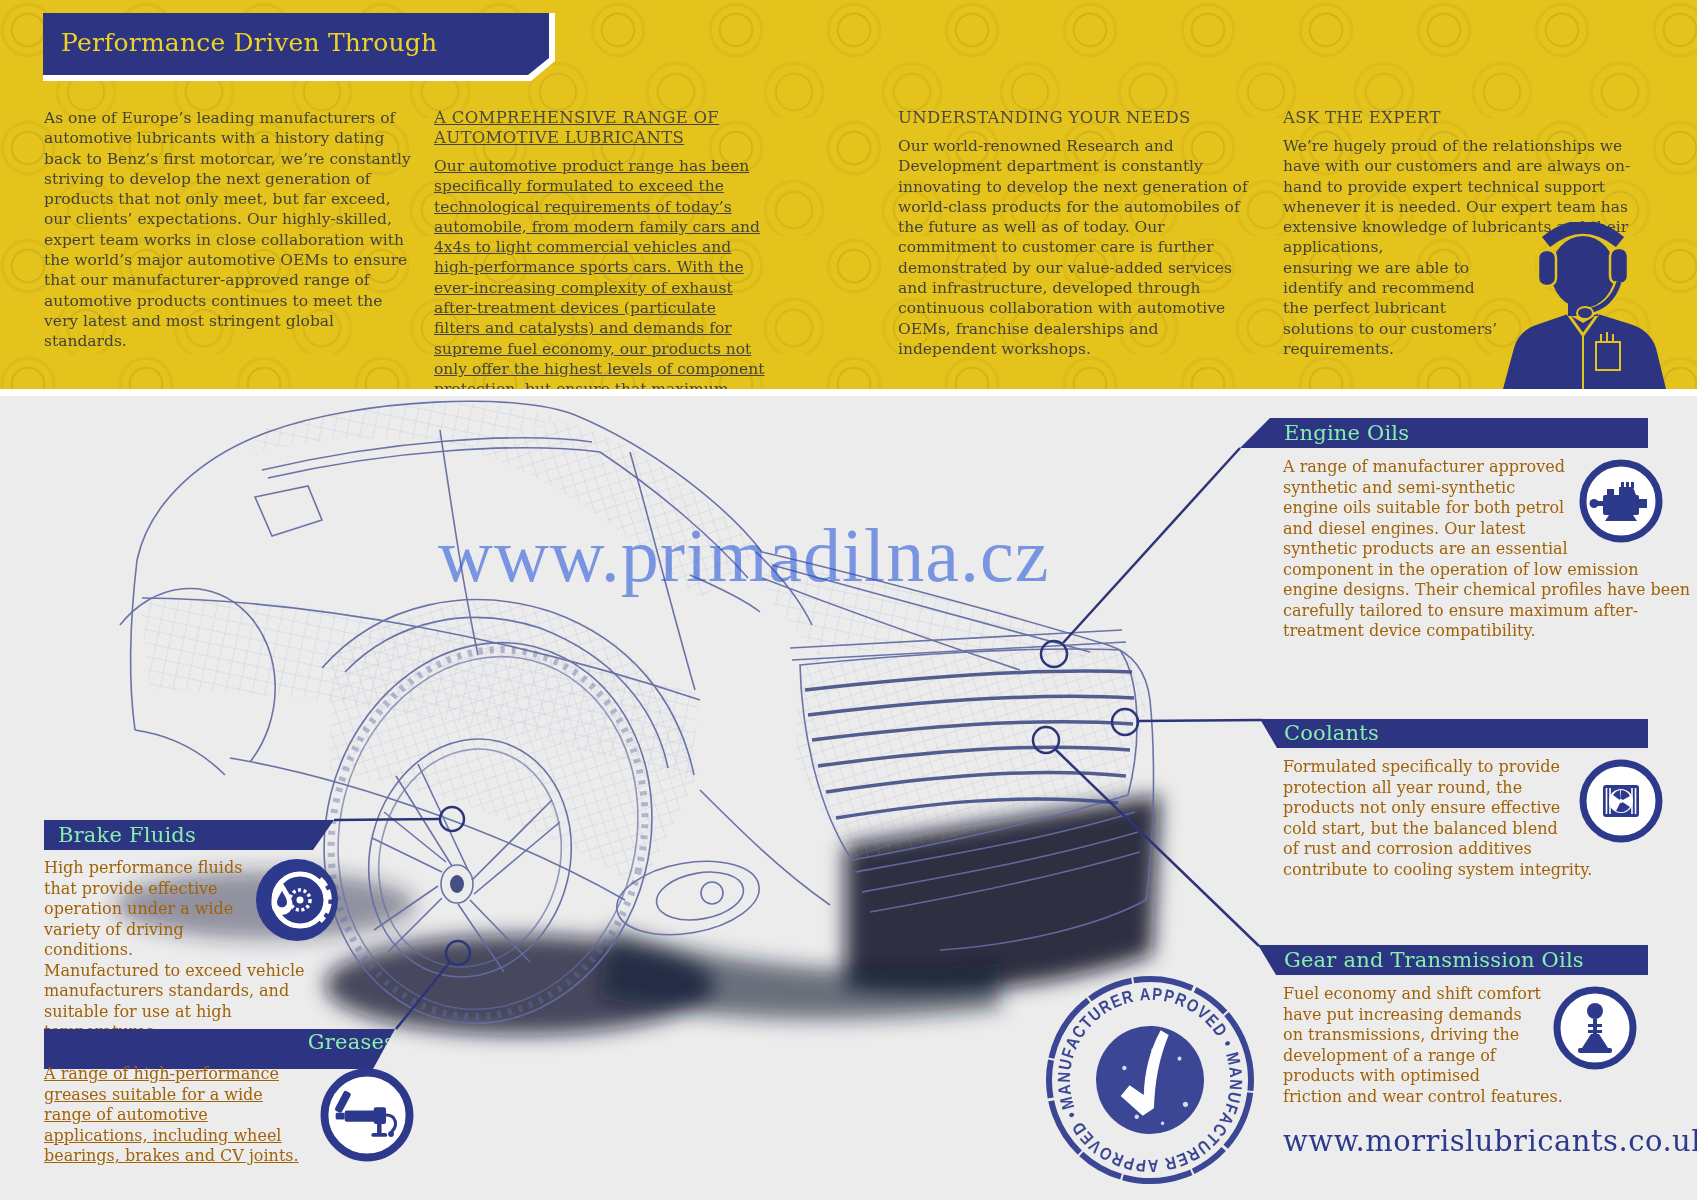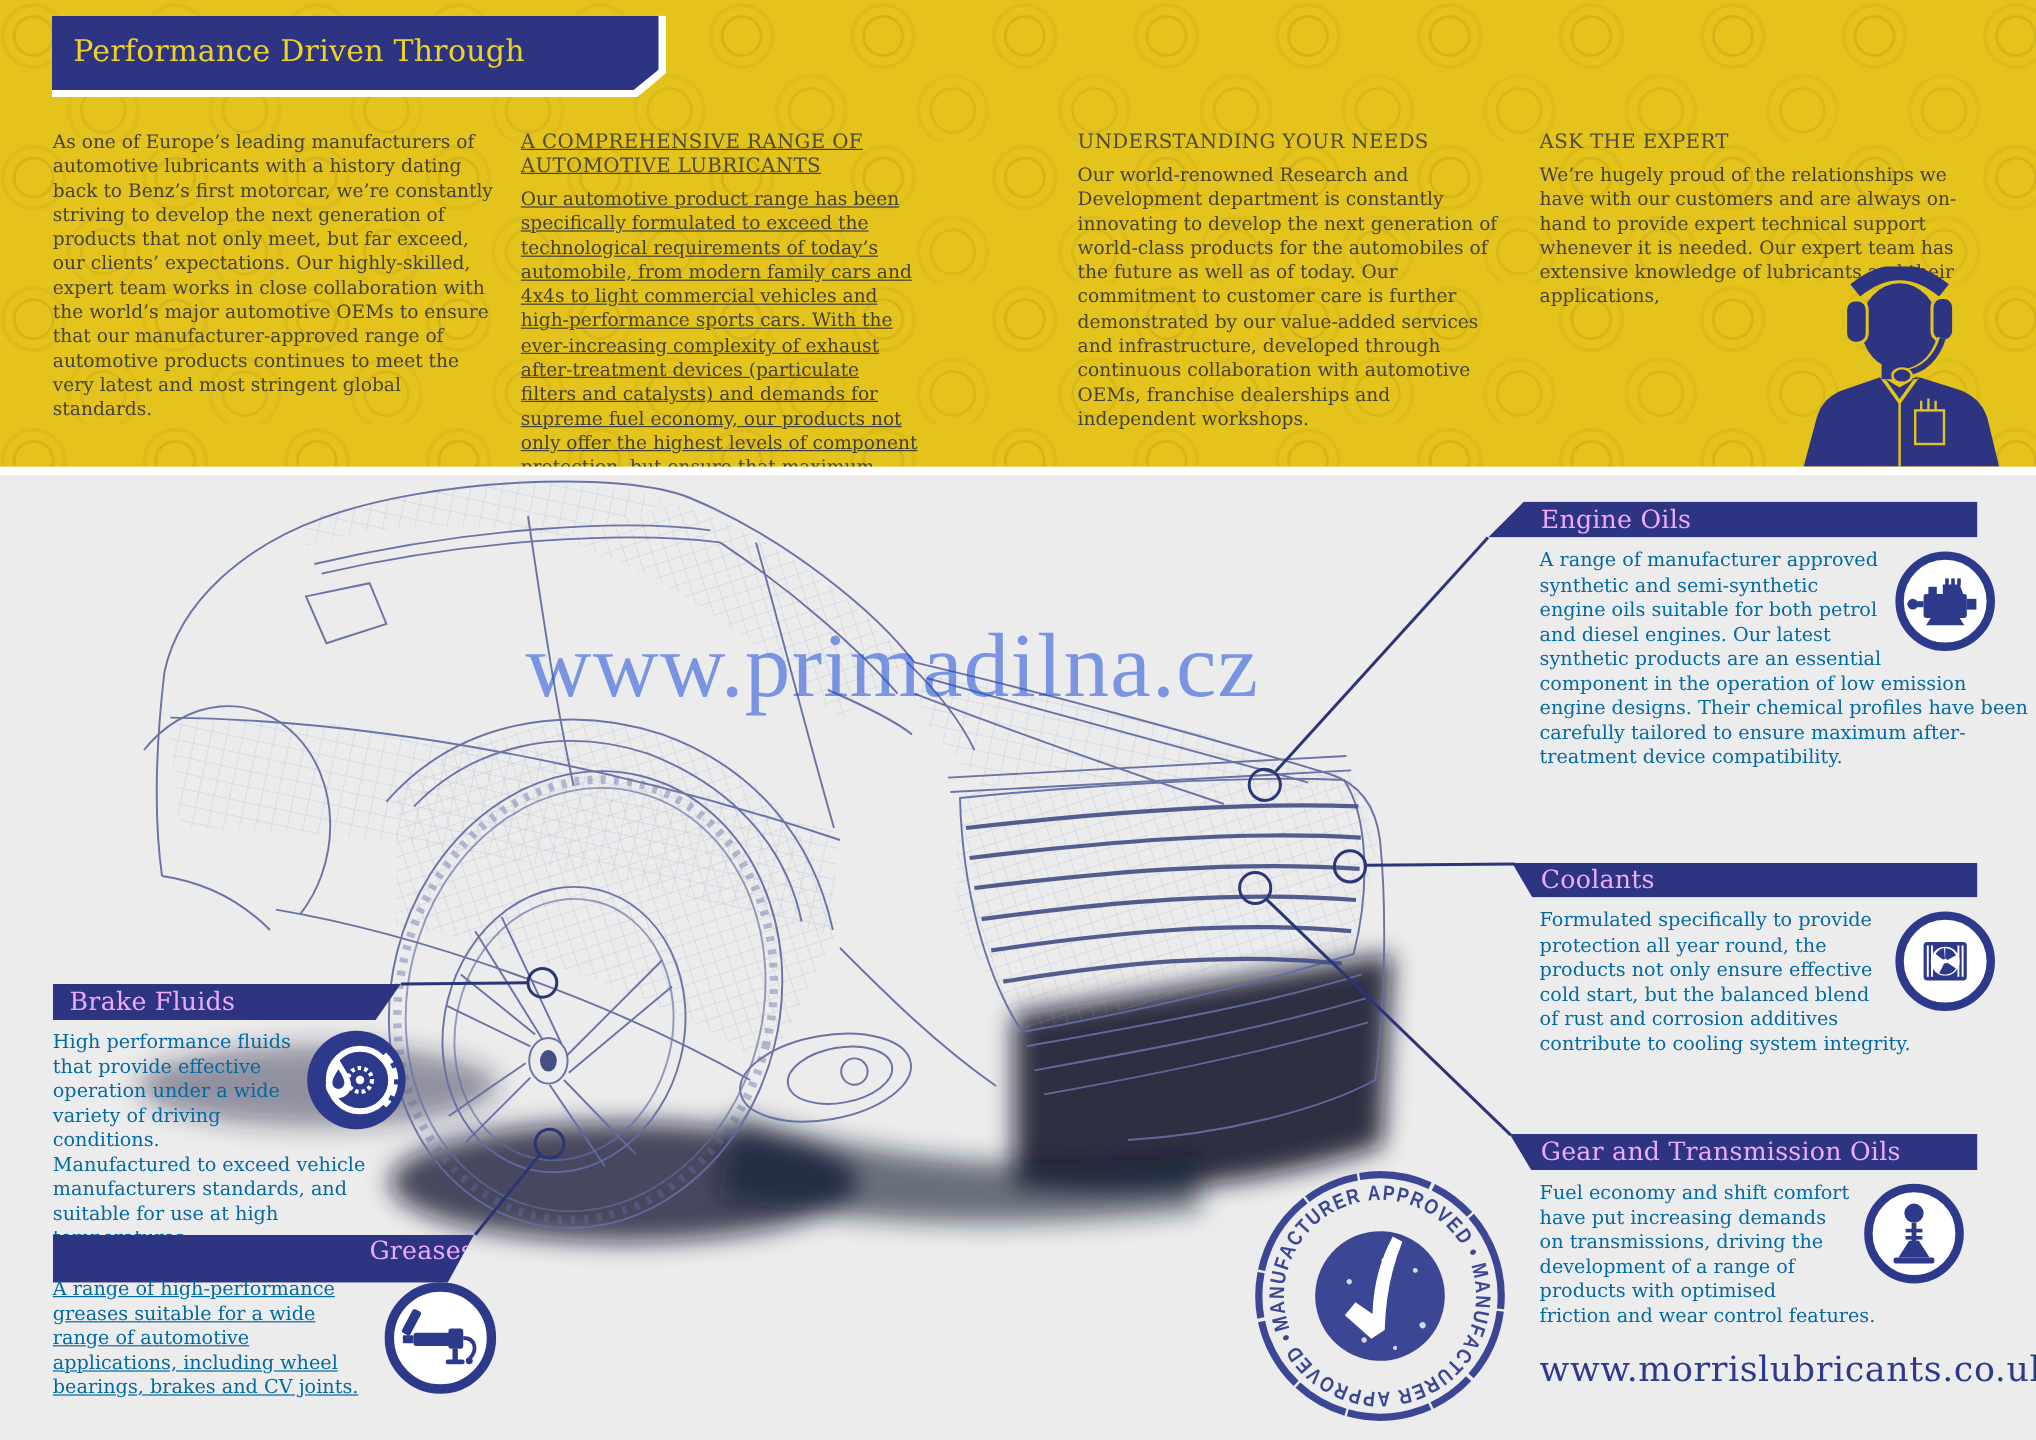--- a/index.html
+++ b/index.html
@@ -33,23 +33,23 @@
 
   .agent{position:absolute;left:1498px;top:222px;width:200px;height:167px;}
 
   
   .car-svg{position:absolute;left:0;top:0;z-index:1;}
   .leads-svg{position:absolute;left:0;top:0;z-index:3;}
   .watermark{position:absolute;left:438px;top:512px;z-index:2;font-size:76px;letter-spacing:1px;
     color:#1d4ed8;opacity:.55;white-space:nowrap;font-family:"Liberation Serif",serif;}
 
   
-  .callout-banner{position:absolute;z-index:6;background:#2d3583;color:#f0abfc;
+  .callout-banner{position:absolute;z-index:6;background:#2d3583;color:#86efac;
     font-size:21px;letter-spacing:.2px;padding-left:14px;box-sizing:border-box;}
-  .callout-body{position:absolute;z-index:6;font-size:16px;line-height:20.5px;color:#0369a1;}
+  .callout-body{position:absolute;z-index:6;font-size:16px;line-height:20.5px;color:#a16207;}
   .callout-body p{margin:0;}
   #engine-banner{left:1240px;top:418px;width:408px;height:30px;line-height:30px;
     clip-path:polygon(30px 0,100% 0,100% 100%,0 100%);padding-left:44px;}
   #engine-body{left:1283px;top:457px;width:408px;}
   #coolants-banner{left:1260px;top:719px;width:388px;height:29px;line-height:29px;
     clip-path:polygon(0 0,100% 0,100% 100%,17px 100%);padding-left:24px;}
   #coolants-body{left:1283px;top:757px;width:408px;}
   #gear-banner{left:1258px;top:945px;width:390px;height:30px;line-height:30px;
     clip-path:polygon(0 0,100% 0,100% 100%,18px 100%);padding-left:26px;}
   #gear-body{left:1283px;top:984px;width:400px;}
@@ -189,20 +189,21 @@
     <h3>A COMPREHENSIVE RANGE OF AUTOMOTIVE LUBRICANTS</h3>
     <p>Our automotive product range has been specifically formulated to exceed the technological requirements of today’s automobile, from modern family cars and 4x4s to light commercial vehicles and high-performance sports cars. With the ever-increasing complexity of exhaust after-treatment devices (particulate filters and catalysts) and demands for supreme fuel economy, our products not only offer the highest levels of component protection, but ensure that maximum operating efficiency is maintained at all times.</p>
   </div>
   <div class="intro-col" id="col3">
     <h3>UNDERSTANDING YOUR NEEDS</h3>
     <p>Our world-renowned Research and Development department is constantly innovating to develop the next generation of world-class products for the automobiles of the future as well as of today. Our commitment to customer care is further demonstrated by our value-added services and infrastructure, developed through continuous collaboration with automotive OEMs, franchise dealerships and independent workshops.</p>
   </div>
   <div class="intro-col" id="col4">
     <h3>ASK THE EXPERT</h3>
     <p>We’re hugely proud of the relationships we have with our customers and are always on-hand to provide expert technical support whenever it is needed. Our expert team has extensive knowledge of lubricants and their applications,</p>
+    <p class="narrow">ensuring we are able to identify and recommend the perfect lubricant solutions to our customers’ requirements.</p>
   </div>
 
   <svg class="agent" viewBox="0 0 200 167">
     <path d="M5,167 L16,126 Q21,108 41,102 L70,92 L85,101 L100,92 L132,102 Q152,108 158,126 L168,167 Z" fill="#2d3583"></path>
     <line x1="85" y1="112" x2="85" y2="167" stroke="#e4c41c" stroke-width="2"></line>
     <path d="M70,92 L85,113 L100,92" fill="none" stroke="#e4c41c" stroke-width="3"></path>
     <rect x="70" y="72" width="30" height="22" fill="#2d3583"></rect>
     <ellipse cx="85" cy="50" rx="32" ry="36" fill="#2d3583"></ellipse>
     <path d="M50,24 Q85,-4 120,24" stroke="#e4c41c" stroke-width="4" fill="none"></path>
     <path d="M48,20 Q85,-10 122,20" stroke="#2d3583" stroke-width="13" fill="none"></path>

